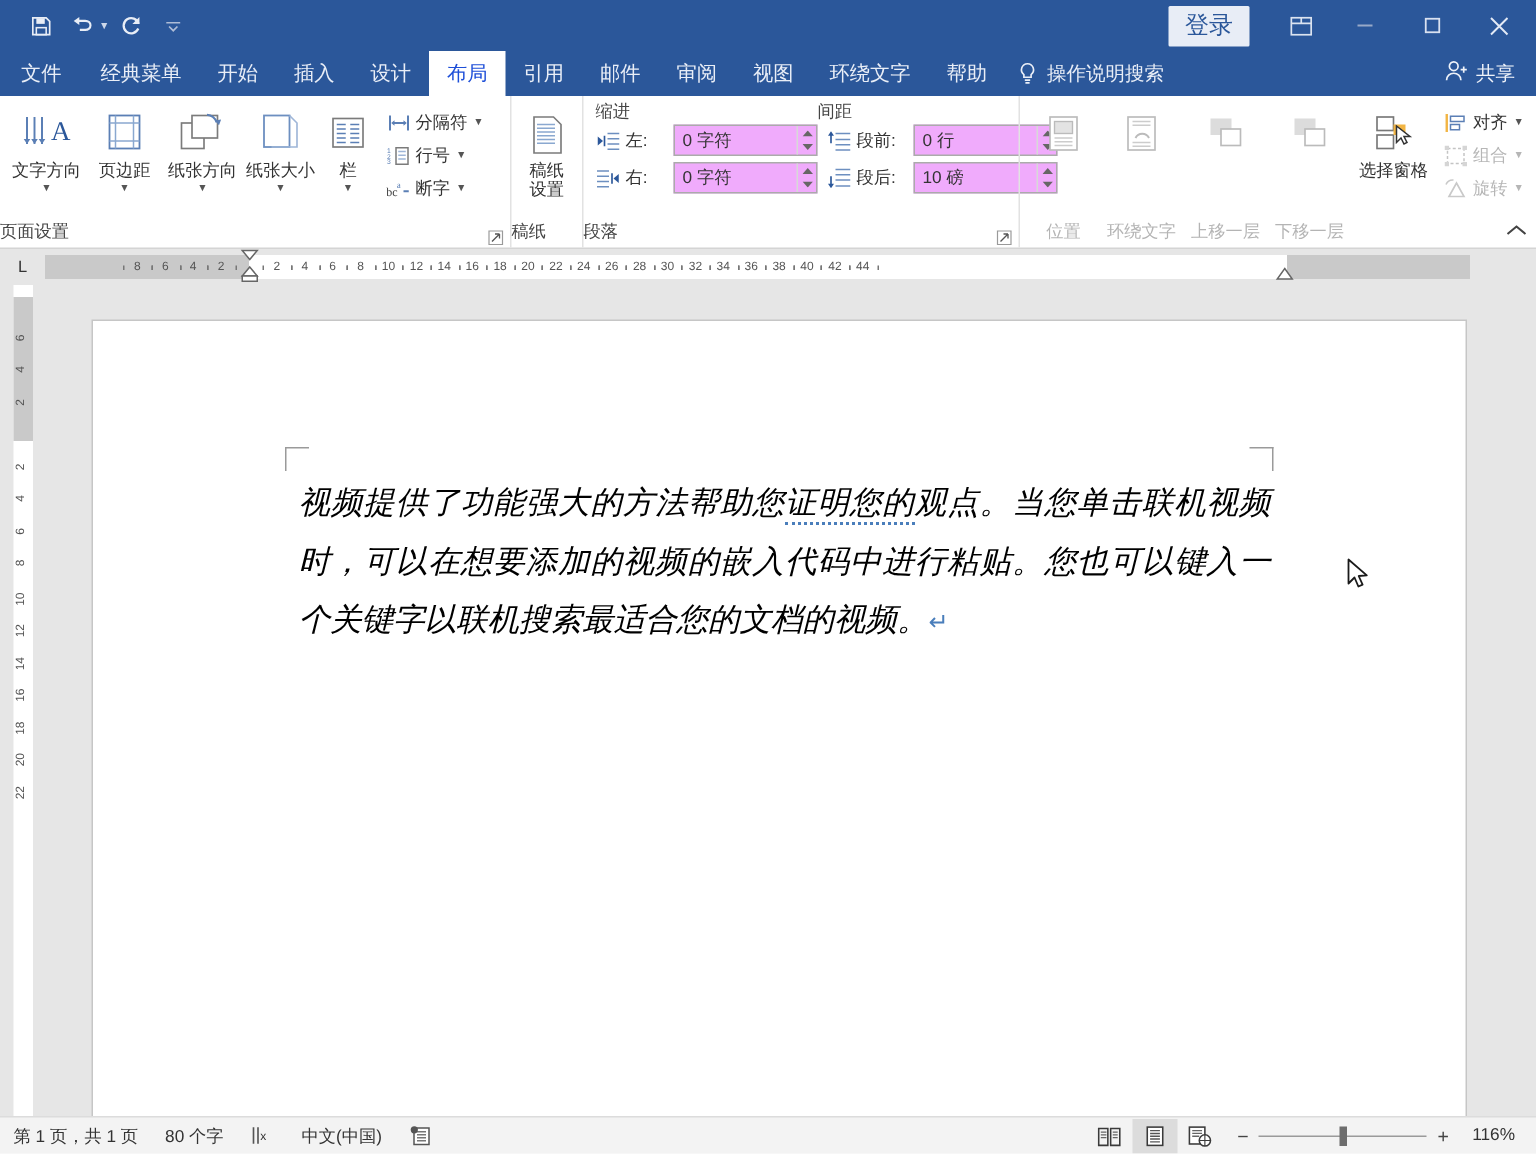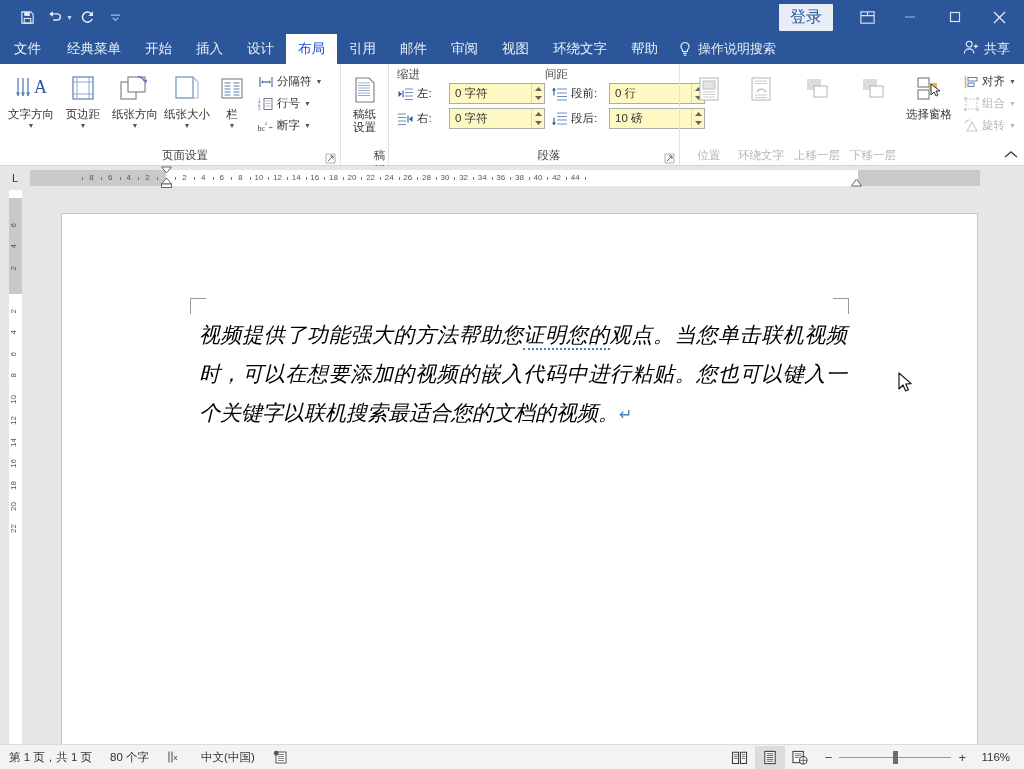--- a/index.html
+++ b/index.html
@@ -56,53 +56,52 @@
 
   
   .ribbon {
     background: #ffffff; flex: 0 0 101px; display: flex; position: relative;
     border-bottom: 1px solid #d4d4d4;
   }
   .rgroup { position: relative; display: flex; flex-direction: column; height: 101px; }
   .rgroup + .rgroup { border-left: 1px solid #e2e2e2; }
   .rgroup-body { flex: 1; display: flex; align-items: flex-start; padding: 4px 5px 0 5px; }
   .rgroup-label {
-    height: 17px; line-height: 15px; text-align: center; font-size: 11.5px; color: #444;
+    height: 17px; line-height: 15px; text-align: left; font-size: 11.5px; color: #444;
     position: relative;
-    margin-left: 30px;
   }
   .dlg-launcher {
     position: absolute; right: 4px; bottom: 1px; width: 11px; height: 11px;
     color: #888;
   }
   .bigbtn {
     width: 52px; display: flex; flex-direction: column; align-items: center;
     padding-top: 3px; cursor: default;
   }
   .bigbtn .ic { height: 34px; display: flex; align-items: flex-end; justify-content: center; }
   .bigbtn .lbl { font-size: 11.5px; color: #333; margin-top: 3px; text-align:center; line-height:13px;}
   .bigbtn .dn { font-size: 7px; color: #555; line-height: 7px; margin-top: 1px;}
   .bigbtn.dis .lbl, .bigbtn.dis .dn { color: #b4b4b4; margin-top: 44px; }
 
   .smallcol { display: flex; flex-direction: column; justify-content: flex-start; padding-top: 3px; gap:1px;}
   .smallbtn { display: flex; align-items: center; gap: 3px; height: 21px; padding: 0 3px; font-size: 11.5px; color: #333; white-space: nowrap;}
-  .smallbtn .ic { width: 17px; height: 17px; display:flex; align-items:center; justify-content:flex-end;}
+  .smallbtn .ic { width: 17px; height: 17px; display:flex; align-items:center; justify-content:center;}
   .smallbtn .car { font-size: 7px; color: #555; margin-left:1px;}
   .smallbtn.dis { color: #b6b6b6; }
   .smallbtn.dis .car { color:#b6b6b6; }
 
   
   .parawrap { display:flex; flex-direction:column; padding: 3px 6px 0 8px; }
   .para-heads { display:flex; font-size: 11.5px; color:#444; height:16px;}
   .para-rows { display:flex; gap: 6px; }
   .pcol { display:flex; flex-direction:column; gap:4px; }
   .prow { display:flex; align-items:center; gap:4px; height:21px; }
   .prow .ic { width:16px; height:15px; display:flex; align-items:center; justify-content:center;}
   .prow .plab { font-size:11.5px; color:#333; width:28px; }
-  .spinbox { display:flex; align-items:stretch; border:1px solid #ababab; height:21px; background:#fef9c3; width:96px;}
+  .spinbox { display:flex; align-items:stretch; border:1px solid #ababab; height:21px; background:#f0abfc; width:96px;}
   .spinbox input {
     border:0; outline:0; width:100%; font-size:11.5px; color:#333; padding-left:5px;
     font-family:"Liberation Sans", sans-serif; background:transparent;
   }
   .spin-arrows { width:15px; border-left:1px solid #d8d8d8; display:flex; flex-direction:column; }
   .spin-arrows div { flex:1; display:flex; align-items:center; justify-content:center; color:#555; }
 
   
   .hruler-wrap { flex: 0 0 24px; background: #e6e6e6; display:flex; align-items:center; position:relative; }
   .corner-tab {

